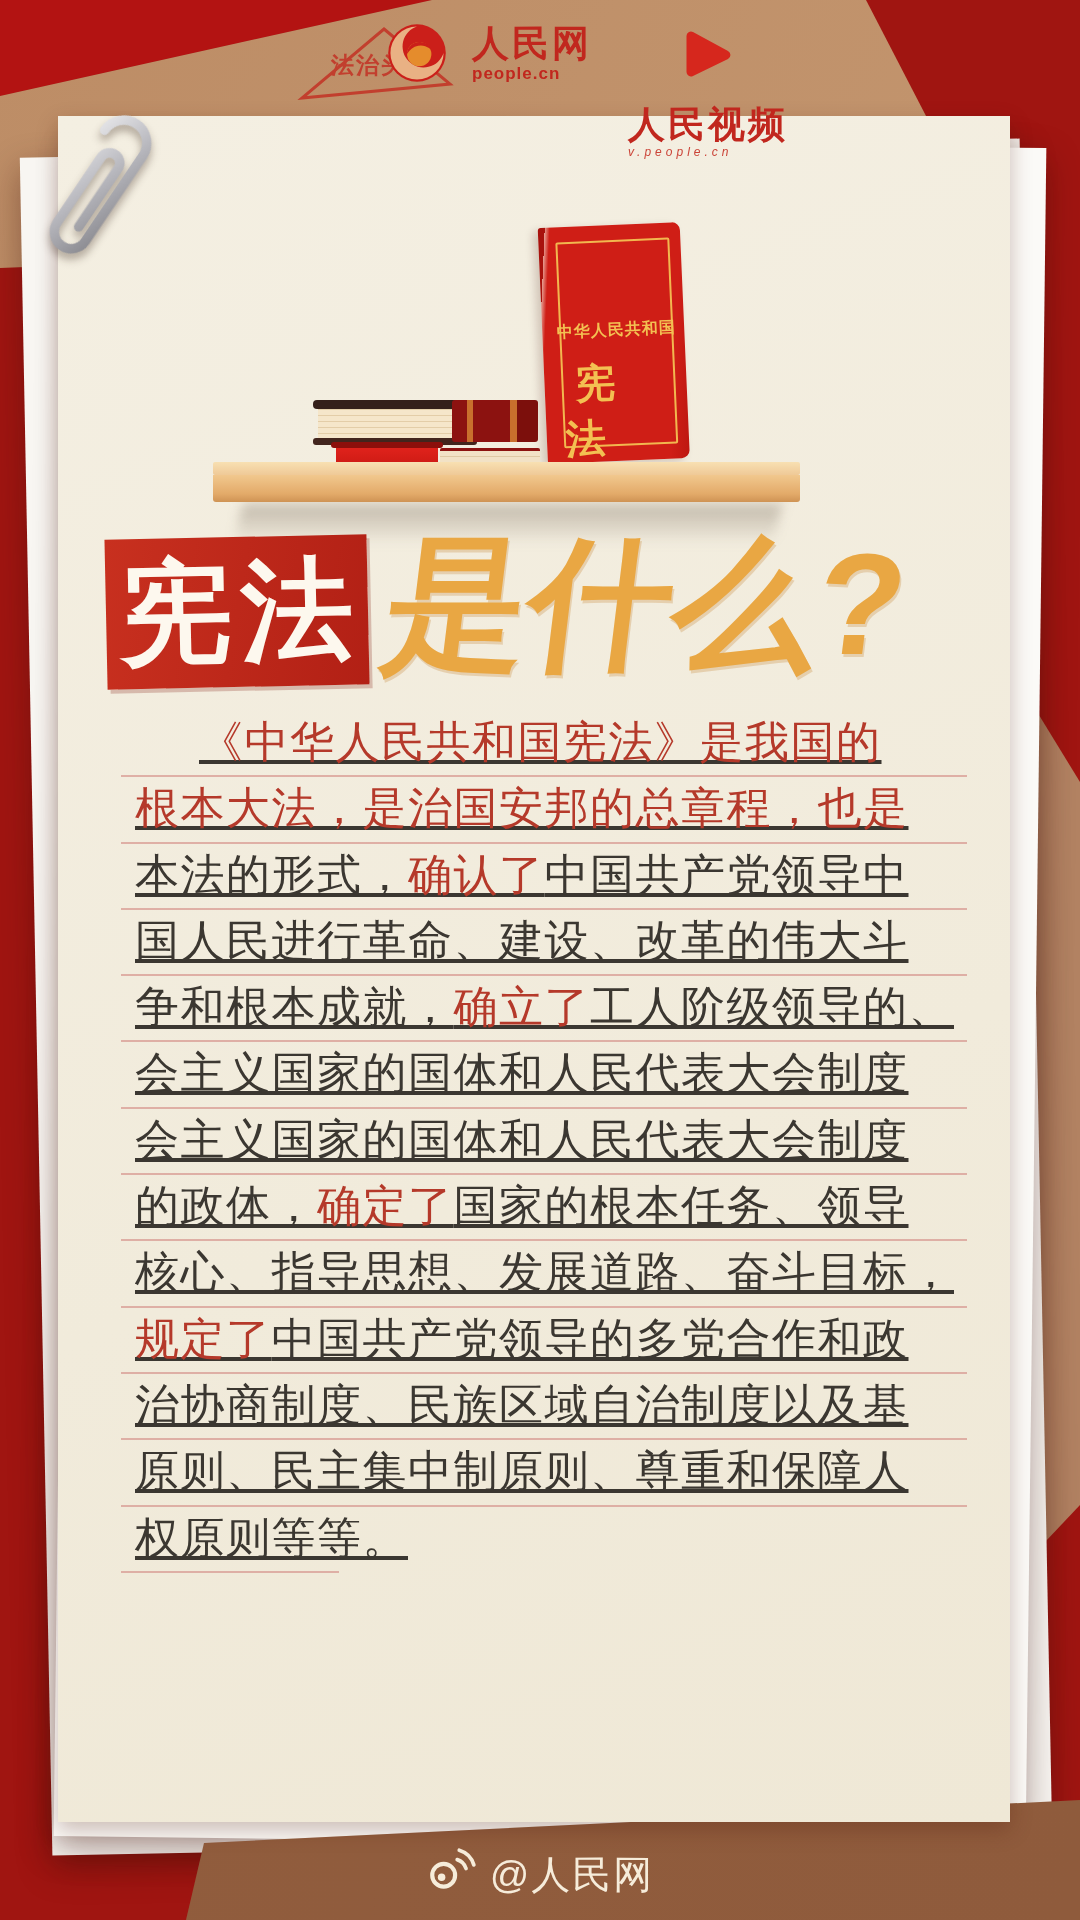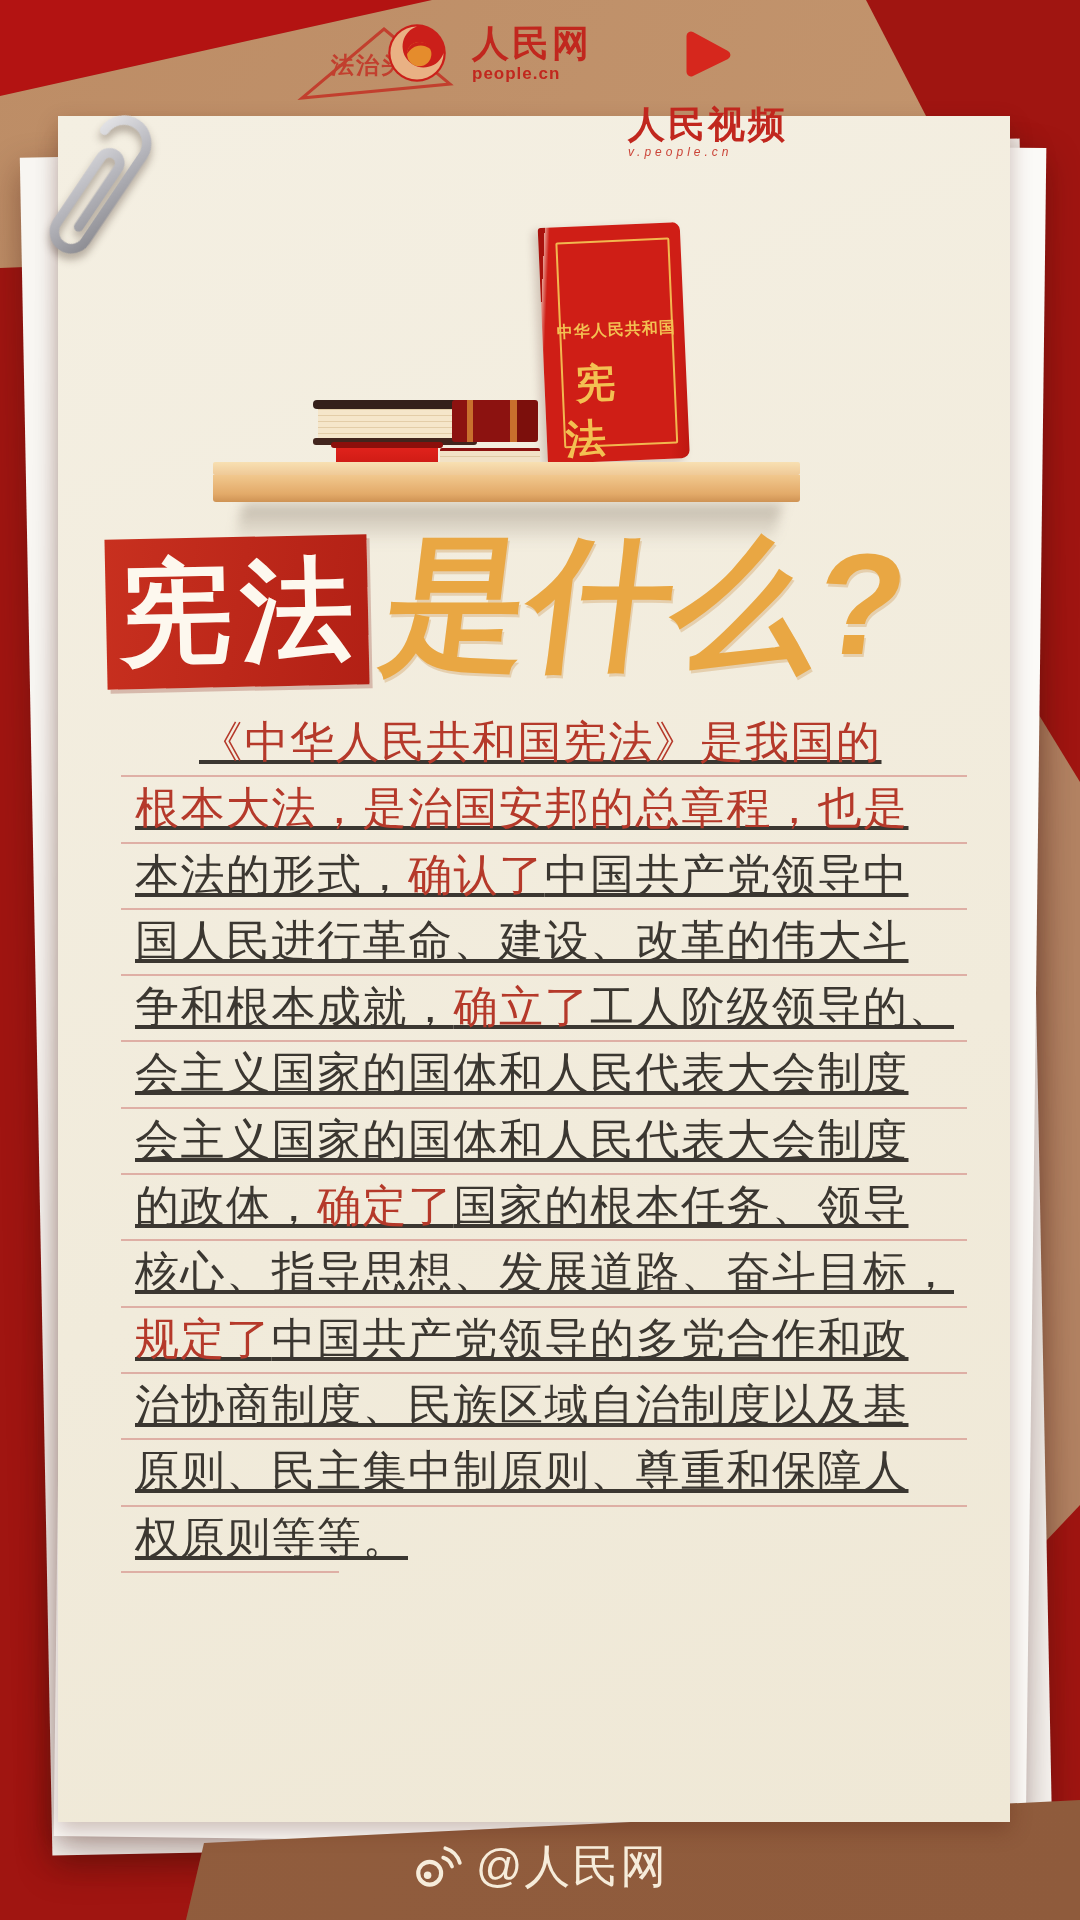--- a/index.html
+++ b/index.html
@@ -83,21 +83,21 @@
     letter-spacing:1.5px;color:var(--ink);white-space:nowrap;
     font-family:"DejaVu Sans","Liberation Sans",sans-serif;text-decoration:underline;}
   .body-line.indent{text-indent:64px;}
   .body-line .seg.em{color:var(--em-red);}
   .body-line .rule{position:absolute;left:-14px;right:-10px;bottom:1px;height:2px;
     background:var(--rule);opacity:.8;}
   .body-line .rule.short{right:auto;width:218px;}
   
   .footer{position:absolute;left:0;right:0;top:1836px;z-index:6;display:flex;
     align-items:center;justify-content:center;gap:12px;}
-  .footer-handle{font-size:46px;color:var(--cream-text);letter-spacing:2px;}
+  .footer-handle{font-size:39px;color:var(--cream-text);letter-spacing:2px;margin-top:12px;}
 </style>
 </head>
 <body>
 
 <div class="stage">
 
   <div class="red-topleft"></div>
   <div class="kraft-top"></div>
   <div class="kraft-right"></div>
   <div class="sheet sheetA"></div>

